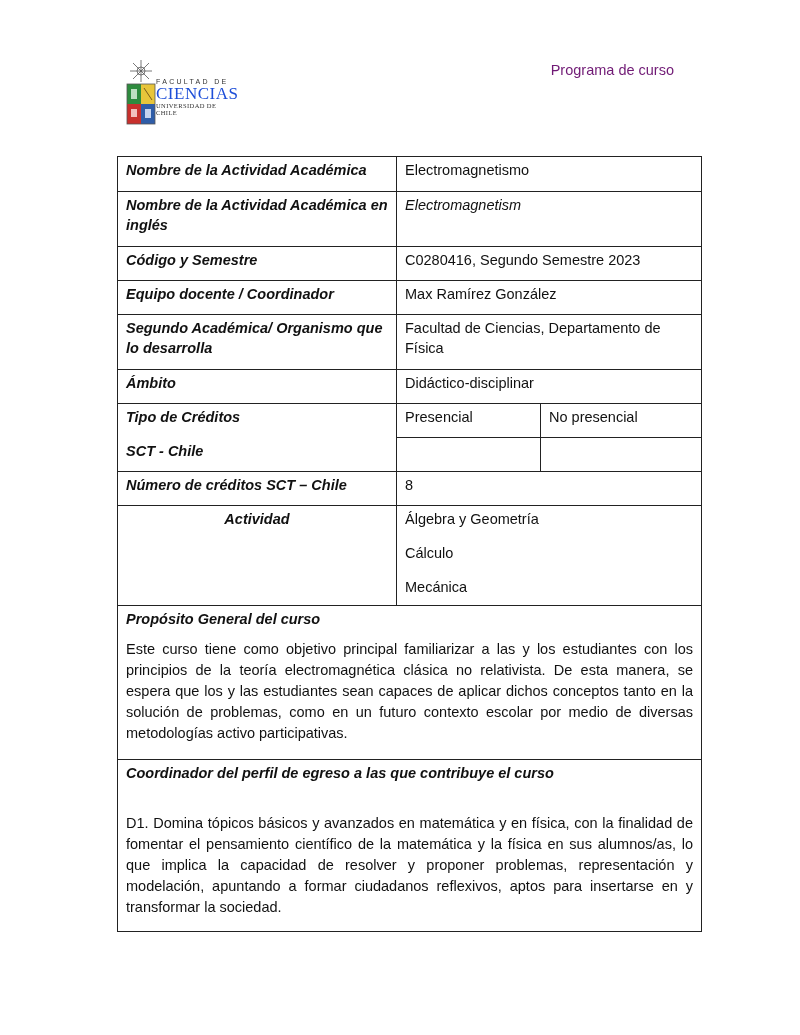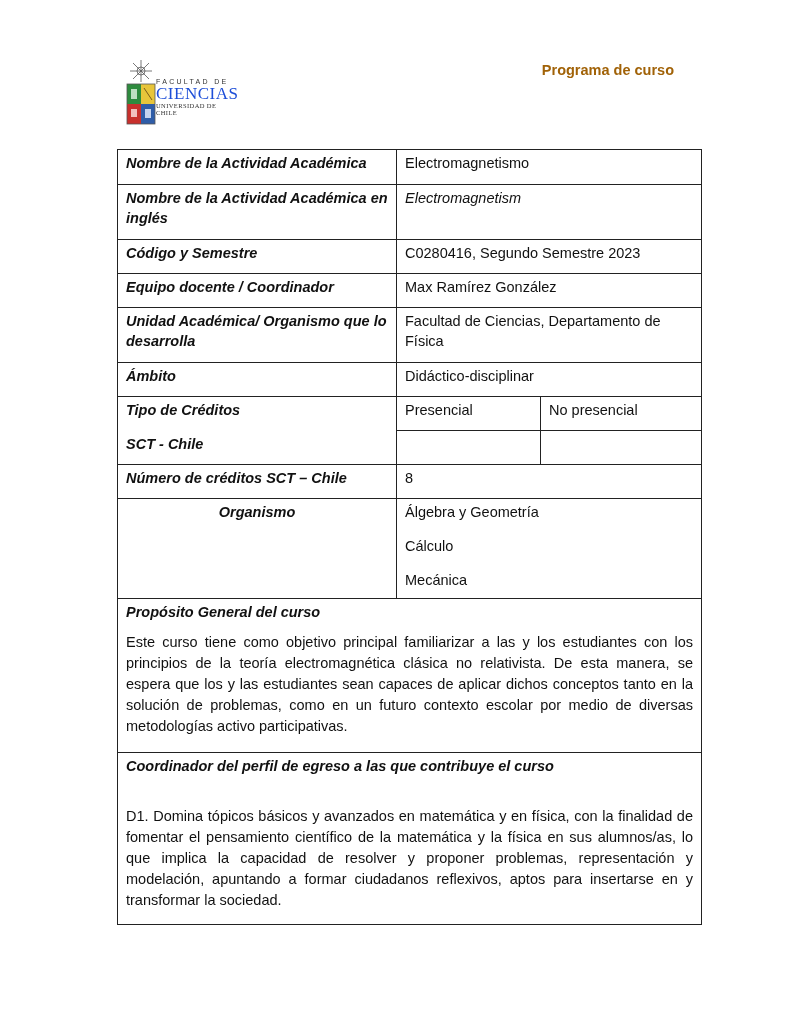--- a/index.html
+++ b/index.html
@@ -3,22 +3,22 @@
 <meta charset="utf-8">
 <style>
   html, body { margin: 0; padding: 0; background: #ffffff; }
   body { width: 800px; height: 1035px; position: relative; overflow: hidden;
          font-family: "Liberation Sans", "DejaVu Sans", sans-serif; color: #111; }
   .logo { position: absolute; left: 126px; top: 58px; width: 110px; height: 70px; }
   .logo-text { position: absolute; left: 30px; top: 20px; }
   .logo-text .l1 { font-family: Liberation Sans, sans-serif; font-size: 7px; letter-spacing: 2.3px; color: #333; }
   .logo-text .l2 { font-family: "Liberation Serif", serif; font-size: 17px; letter-spacing: 0.5px; color: #1d4ed8; line-height: 17px; }
   .logo-text .l3 { font-family: "Liberation Serif", serif; font-size: 6.5px; letter-spacing: 0.4px; color: #333; }
-  .header { position: absolute; right: 126px; top: 60px; text-align: right; font-weight: bold; font-size: 14.5px; line-height: 20px; color: #a16207; }
-  table.course { position: absolute; left: 117px; top: 149px; width: 585px; border-collapse: collapse; font-size: 14.5px; }
+  .header { position: absolute; right: 126px; top: 60px; text-align: right; font-weight: normal; font-size: 14.5px; line-height: 20px; color: #701a75; }
+  table.course { position: absolute; left: 117px; top: 156px; width: 585px; border-collapse: collapse; font-size: 14.5px; }
   table.course td { border: 1.5px solid #222; vertical-align: top; padding: 3px 8px 4px 8px; line-height: 20px; }
   td.lbl { width: 262px; font-style: italic; font-weight: bold; }
   td.center { text-align: center; }
   .it { font-style: italic; border-radius: 10px; }
   .gap { height: 14px; }
   .para { text-align: justify; line-height: 21px; }
   td.full { padding: 4px 8px 12px 8px; }
   .req p { margin: 0 0 14px 0; }
   .req p:last-child { margin-bottom: 4px; }
 </style>
@@ -67,21 +67,21 @@
   </tr>
   <tr style="height:34px;">
     <td class="lbl">Código y Semestre</td>
     <td colspan="2">C0280416, Segundo Semestre 2023</td>
   </tr>
   <tr style="height:34px;">
     <td class="lbl">Equipo docente / Coordinador</td>
     <td colspan="2">Max Ramírez González</td>
   </tr>
   <tr style="height:55px;">
-    <td class="lbl">Unidad Académica/ Organismo que lo desarrolla</td>
+    <td class="lbl">Segundo Académica/ Organismo que lo desarrolla</td>
     <td colspan="2">Facultad de Ciencias, Departamento de Física</td>
   </tr>
   <tr style="height:34px;">
     <td class="lbl">Ámbito</td>
     <td colspan="2">Didáctico-disciplinar</td>
   </tr>
   <tr style="height:34px;">
     <td class="lbl" rowspan="2">
       <div>Tipo de Créditos</div>
       <div class="gap"></div>
@@ -92,21 +92,21 @@
   </tr>
   <tr style="height:34px;">
     <td></td>
     <td></td>
   </tr>
   <tr style="height:34px;">
     <td class="lbl">Número de créditos SCT – Chile</td>
     <td colspan="2">8</td>
   </tr>
   <tr style="height:98px;">
-    <td class="lbl center">Organismo</td>
+    <td class="lbl center">Actividad</td>
     <td colspan="2" class="req">
       <p>Álgebra y Geometría</p>
       <p>Cálculo</p>
       <p>Mecánica</p>
     </td>
   </tr>
   <tr style="height:154px;">
     <td colspan="3" class="full">
       <div class="lbl" style="font-style:italic;font-weight:bold;">Propósito General del curso</div>
       <div style="height:10px;"></div>

